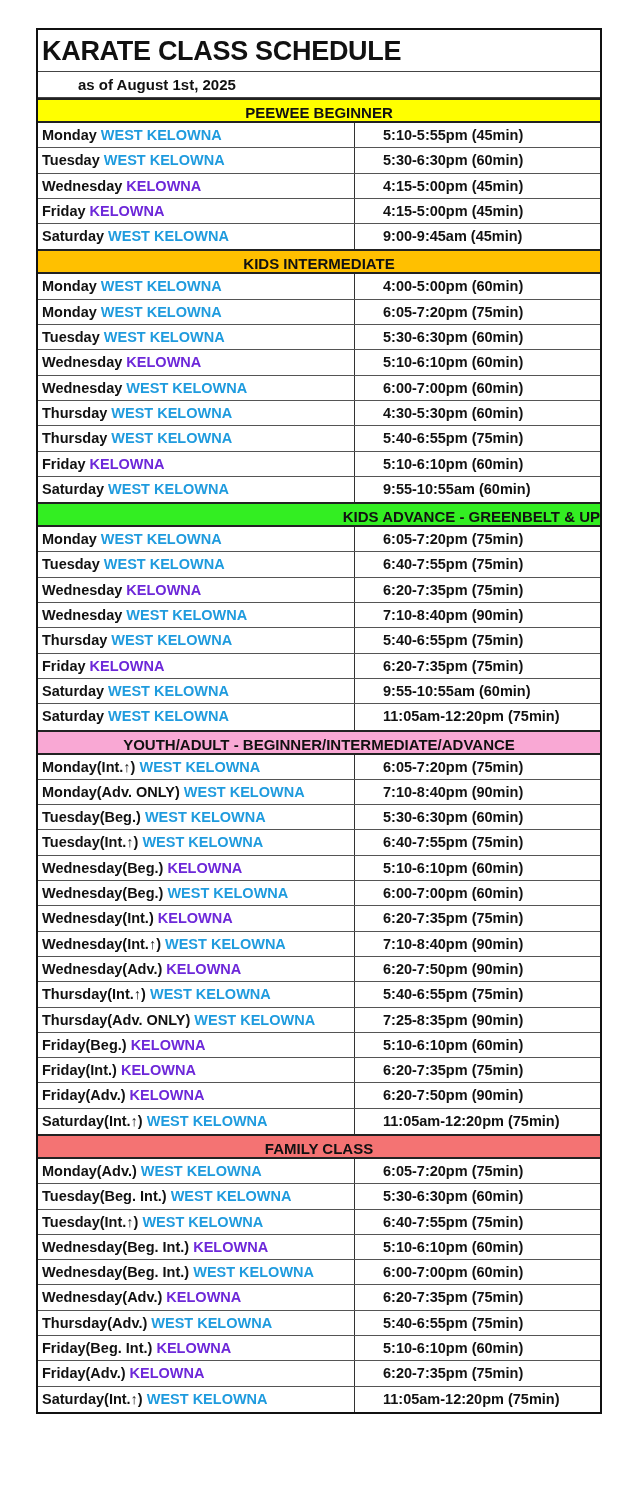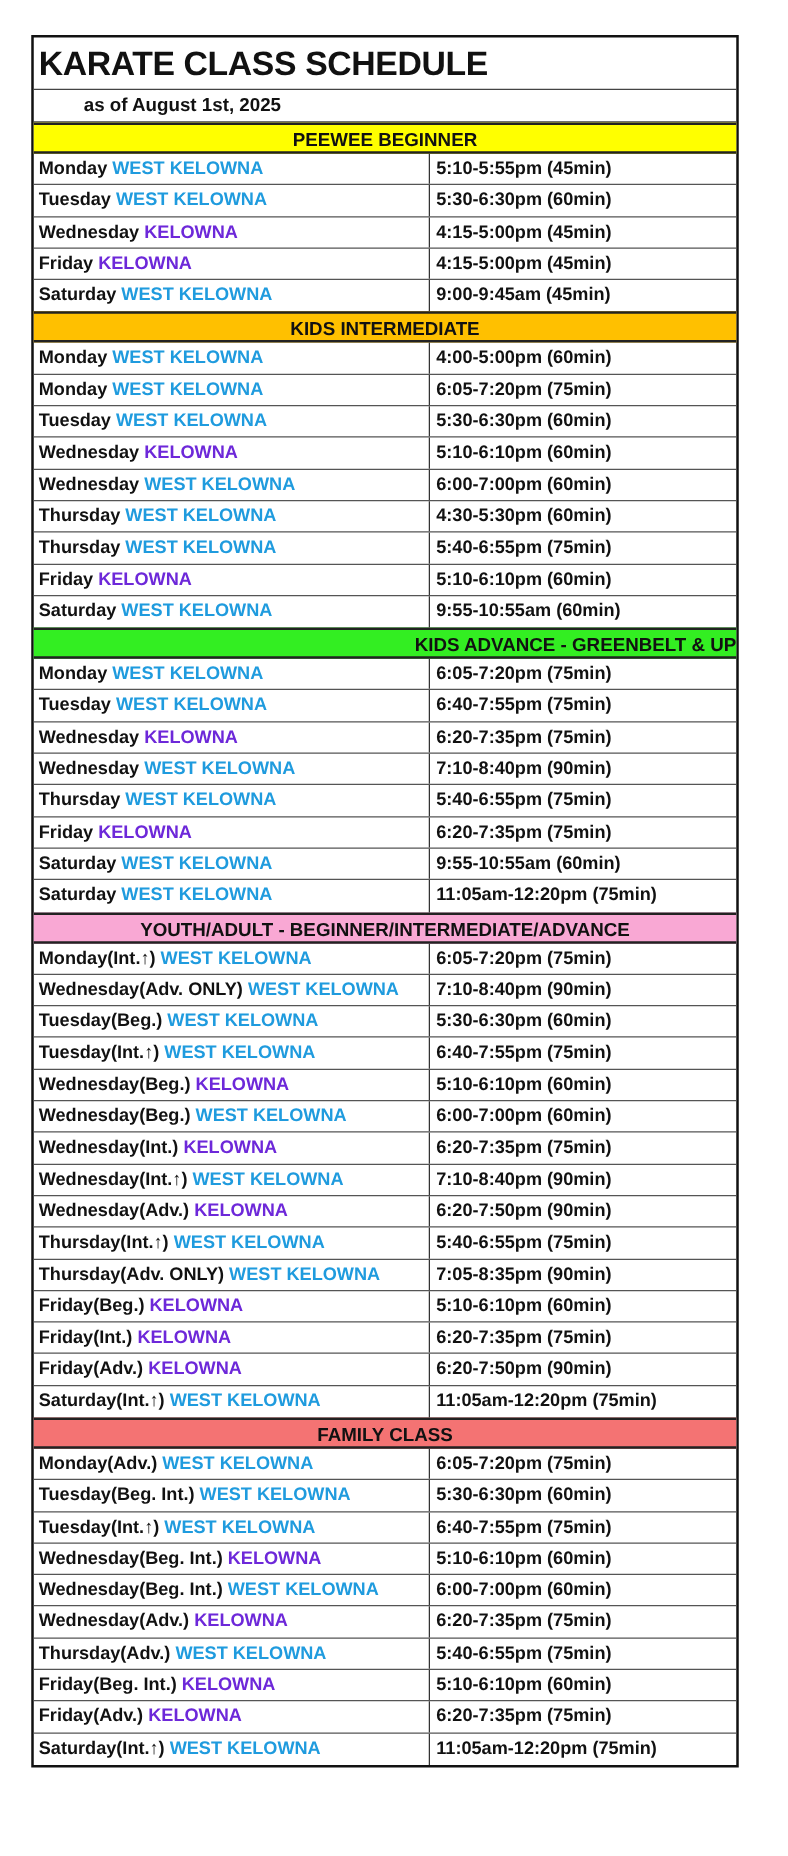--- a/index.html
+++ b/index.html
@@ -1,29 +1,29 @@
 <!DOCTYPE html>
 <html><head>
 <meta charset="utf-8">
 <style>
   html, body { margin: 0; padding: 0; background: #ffffff; }
   body { width: 630px; height: 1485px; position: relative; font-family: "Liberation Sans", sans-serif; }
   #sheet {
-    position: absolute; left: 25px; top: 28px; width: 562px;
+    position: absolute; left: 36px; top: 28px; width: 562px;
     border: 2px solid #111; background: #fff; color: #111;
   }
   .title-row { height: 42px; border-bottom: 1px solid #444; padding-left: 4px; box-sizing: border-box; }
   .title { font-size: 27px; font-weight: bold; line-height: 42px; letter-spacing: -0.3px; }
   .subtitle-row { height: 26px; padding-left: 4px; box-sizing: border-box; border-bottom: 1px solid #444; }
   .subtitle { font-size: 15px; font-weight: bold; line-height: 26px; margin-left: 36px; }
   .section-header {
     height: 25px; line-height: 25px; text-align: center; font-size: 15px; font-weight: bold;
     border-top: 2px solid #222; border-bottom: 2px solid #222; box-sizing: border-box;
   }
-  .row { display: flex; height: 25.3px; border-bottom: 1px solid #555; box-sizing: border-box; }
+  .row { display: flex; height: 25.3px; border-bottom: 1px solid #555; box-sizing: border-box; gap: 23px; }
   .row:last-child { border-bottom: none; }
   .cell { font-size: 14.5px; font-weight: bold; line-height: 24px; white-space: nowrap; overflow: hidden; box-sizing: border-box; }
   .cell.left { width: 317px; padding-left: 4px; border-right: 1.5px solid #333; }
   .cell.right { flex: 1; padding-left: 5px; }
   .loc-west { color: #1f9bde; }
   .loc-kel { color: #6d28d9; }
   .section-block .row:last-child { border-bottom: none; }
 </style>
 </head>
 <body>
@@ -133,21 +133,21 @@
           <div class="cell right">11:05am-12:20pm (75min)</div>
         </div>
       </div>
       <div class="section-block">
         <div class="section-header" style="background: #f9a8d4;">YOUTH/ADULT - BEGINNER/INTERMEDIATE/ADVANCE</div>
         <div class="row">
           <div class="cell left"><span>Monday(Int.↑)</span> <span class="loc-west">WEST KELOWNA</span></div>
           <div class="cell right">6:05-7:20pm (75min)</div>
         </div>
         <div class="row">
-          <div class="cell left"><span>Wednesday(Adv. ONLY)</span> <span class="loc-west">WEST KELOWNA</span></div>
+          <div class="cell left"><span>Monday(Adv. ONLY)</span> <span class="loc-west">WEST KELOWNA</span></div>
           <div class="cell right">7:10-8:40pm (90min)</div>
         </div>
         <div class="row">
           <div class="cell left"><span>Tuesday(Beg.)</span> <span class="loc-west">WEST KELOWNA</span></div>
           <div class="cell right">5:30-6:30pm (60min)</div>
         </div>
         <div class="row">
           <div class="cell left"><span>Tuesday(Int.↑)</span> <span class="loc-west">WEST KELOWNA</span></div>
           <div class="cell right">6:40-7:55pm (75min)</div>
         </div>
@@ -170,21 +170,21 @@
         <div class="row">
           <div class="cell left"><span>Wednesday(Adv.)</span> <span class="loc-kel">KELOWNA</span></div>
           <div class="cell right">6:20-7:50pm (90min)</div>
         </div>
         <div class="row">
           <div class="cell left"><span>Thursday(Int.↑)</span> <span class="loc-west">WEST KELOWNA</span></div>
           <div class="cell right">5:40-6:55pm (75min)</div>
         </div>
         <div class="row">
           <div class="cell left"><span>Thursday(Adv. ONLY)</span> <span class="loc-west">WEST KELOWNA</span></div>
-          <div class="cell right">7:05-8:35pm (90min)</div>
+          <div class="cell right">7:25-8:35pm (90min)</div>
         </div>
         <div class="row">
           <div class="cell left"><span>Friday(Beg.)</span> <span class="loc-kel">KELOWNA</span></div>
           <div class="cell right">5:10-6:10pm (60min)</div>
         </div>
         <div class="row">
           <div class="cell left"><span>Friday(Int.)</span> <span class="loc-kel">KELOWNA</span></div>
           <div class="cell right">6:20-7:35pm (75min)</div>
         </div>
         <div class="row">

